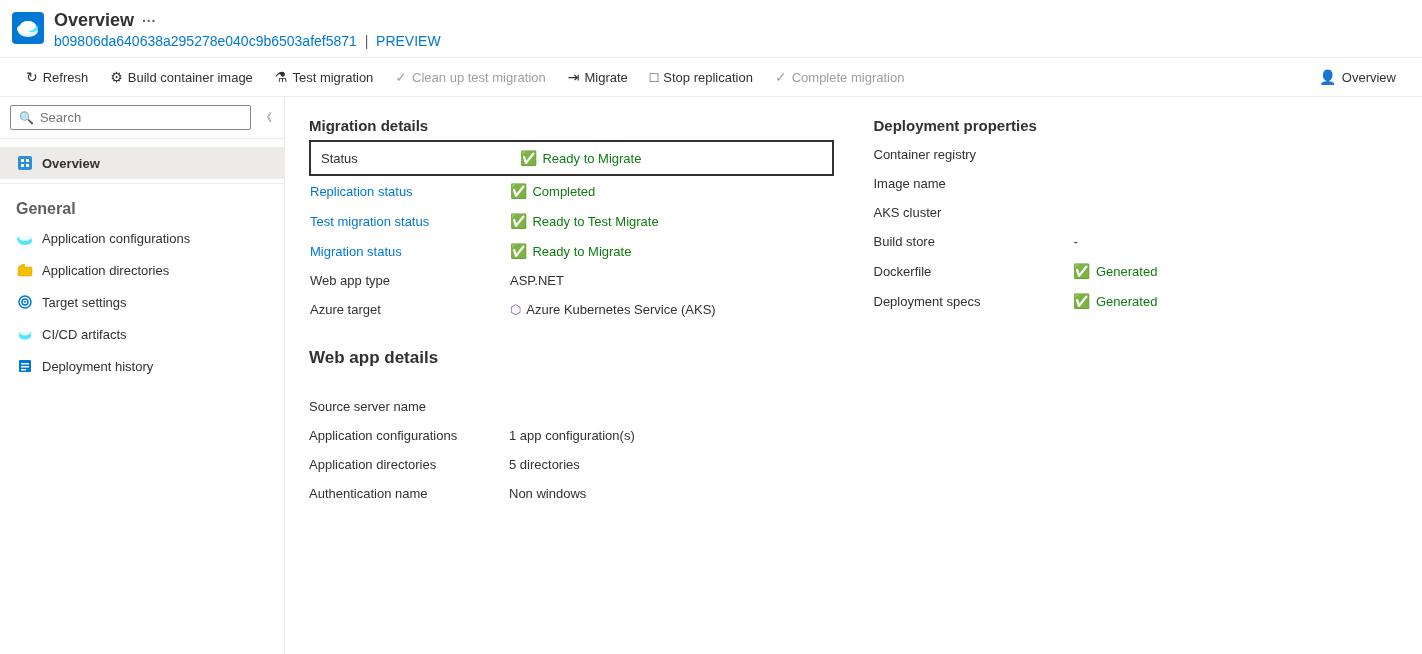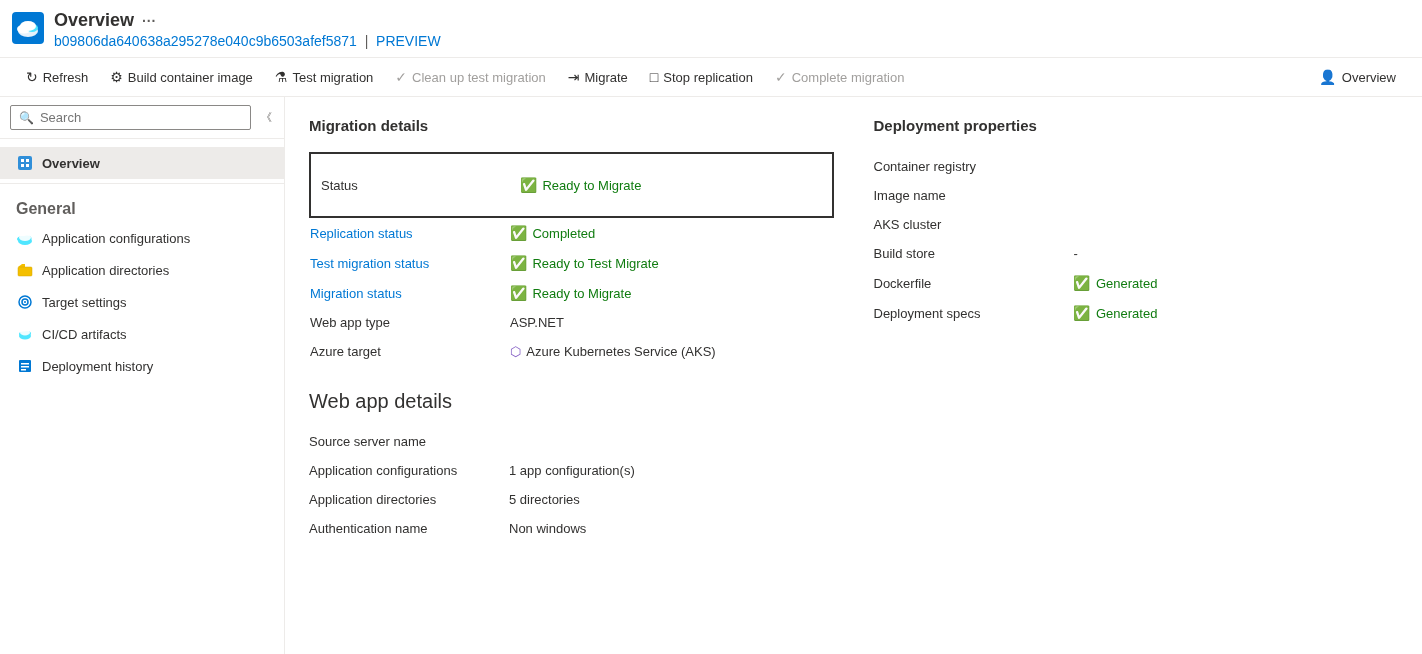--- a/index.html
+++ b/index.html
@@ -35,38 +35,38 @@
     .nav-item.active { background: #edebe9; font-weight: 600; }
     .nav-section-title { padding: 12px 16px 4px; font-size: 16px; font-weight: 600; color: #605e5c; text-transform: none; }
     .nav-divider { border: none; border-top: 1px solid #edebe9; margin: 4px 0; }
     .nav-icon { width: 18px; height: 18px; display: flex; align-items: center; justify-content: center; font-size: 14px; }
 
     
     .content { flex: 1; overflow-y: auto; padding: 20px 24px; }
 
     
     .content-grid { display: grid; grid-template-columns: 1fr 1fr; gap: 0 40px; }
-    .section-title { font-size: 15px; font-weight: 600; margin-bottom: 18px; }
+    .section-title { font-size: 15px; font-weight: 600; margin-bottom: 6px; }
 
     .detail-table { width: 100%; border-collapse: collapse; }
     .detail-table tr td { padding: 7px 0; vertical-align: middle; font-size: 13px; }
     .detail-table tr td:first-child { color: #323130; width: 200px; padding-right: 16px; }
     .detail-table tr td.link-cell { color: #0078d4; cursor: pointer; }
     .detail-table tr td:first-child.link-cell { color: #0078d4; }
 
     .status-row { border: 2px solid #323130; }
-    .status-row td { padding: 23px 10px !important; }
+    .status-row td { padding: 8px 10px !important; }
 
     .status-badge { display: flex; align-items: center; gap: 5px; }
     .badge-green { color: #107c10; font-size: 14px; }
     .badge-text { color: #107c10; font-weight: 500; }
     .badge-text-completed { color: #107c10; }
 
     .sub-section { margin-top: 24px; }
-    .sub-section-title { font-size: 20px; font-weight: 400; margin-bottom: 14px; }
+    .sub-section-title { font-size: 17px; font-weight: 700; margin-bottom: 24px; }
     .deploy-table { width: 100%; border-collapse: collapse; }
     .deploy-table tr td { padding: 7px 0; vertical-align: middle; font-size: 13px; }
     .deploy-table tr td:first-child { width: 200px; color: #323130; padding-right: 16px; }
     .deploy-table tr td:last-child { color: #323130; }
     .deploy-table .dash { color: #323130; }
   </style>
 </head>
 <body>
 
 <div class="app-header">

